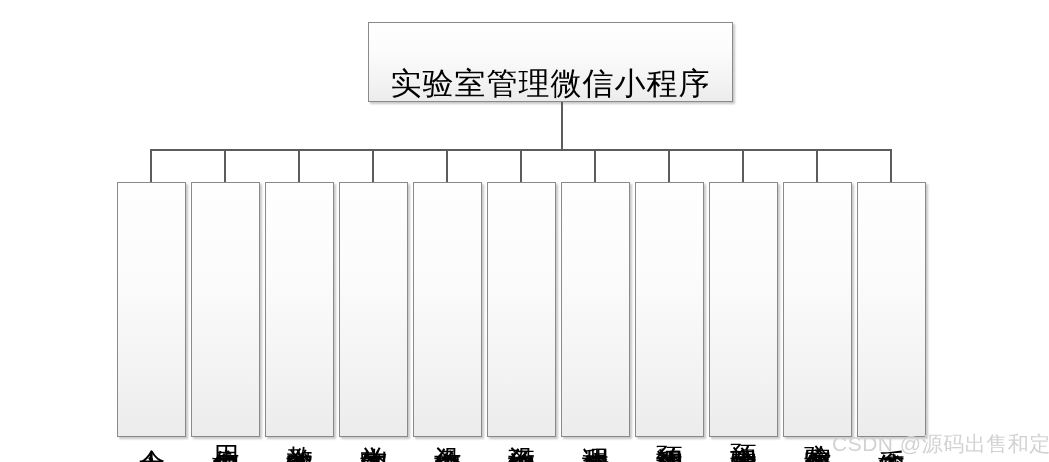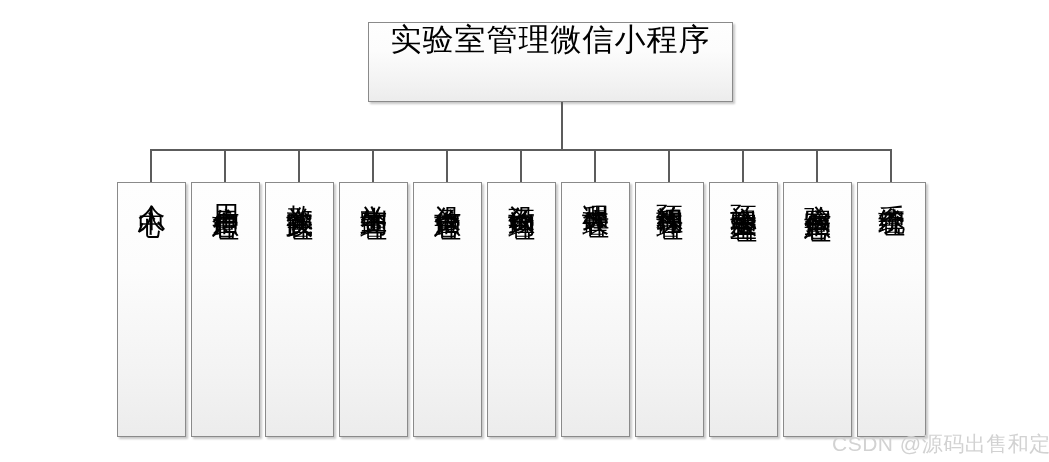--- a/index.html
+++ b/index.html
@@ -27,21 +27,21 @@
   .conn-h { height: 2px; }
 
   
   .node {
     position: absolute;
     box-sizing: border-box;
     border: 1px solid #8a8a8a;
     background: linear-gradient(to bottom, #fefefe 0%, #fcfcfc 35%, #f3f3f3 75%, #ececec 100%);
     box-shadow: 2px 2px 2px rgba(0,0,0,0.22);
     display: flex;
-    align-items: flex-start;
+    align-items: flex-end;
     justify-content: center;
   }
 
   
   #root-node {
     left: 368px;
     top: 22px;
     width: 365px;
     height: 80px;
   }

